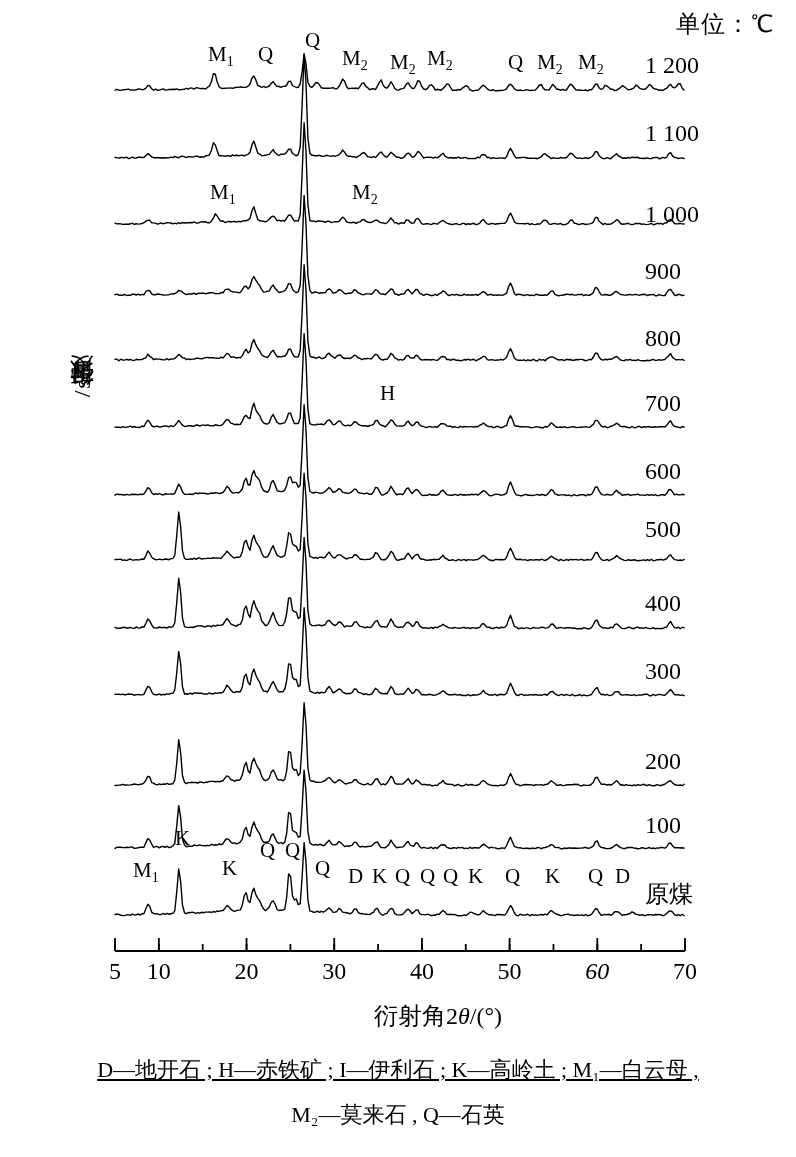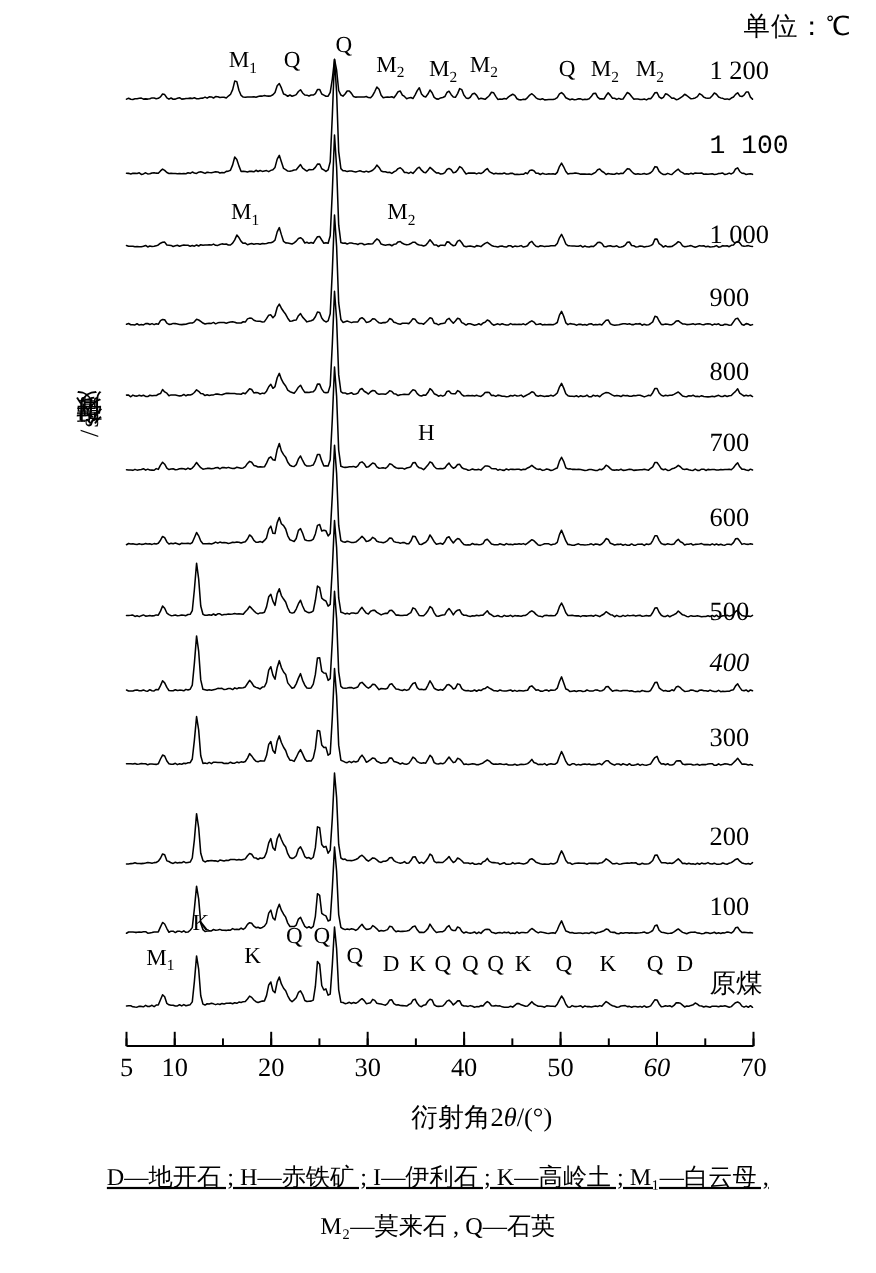--- a/index.html
+++ b/index.html
@@ -80,28 +80,28 @@
       <div class="tick-label" style="left: 128.846px; top: 958px;">10</div>
       <div class="tick-label" style="left: 216.538px; top: 958px;">20</div>
       <div class="tick-label" style="left: 304.231px; top: 958px;">30</div>
       <div class="tick-label" style="left: 391.923px; top: 958px;">40</div>
       <div class="tick-label" style="left: 479.615px; top: 958px;">50</div>
       <div class="tick-label" style="left: 567.308px; top: 958px; font-style: italic;">60</div>
       <div class="tick-label" style="left: 655px; top: 958px;">70</div>
     </div>
   <div id="series-labels">
       <div class="series-label" style="left: 645px; top: 52px;">1 200</div>
-      <div class="series-label" style="left: 645px; top: 120px; font-family: Liberation Mono, monospace;">1 100</div>
+      <div class="series-label" style="left: 645px; top: 120px;">1 100</div>
       <div class="series-label" style="left: 645px; top: 184px; margin-top: 17px;">1 000</div>
       <div class="series-label" style="left: 645px; top: 258px;">900</div>
       <div class="series-label" style="left: 645px; top: 325px;">800</div>
       <div class="series-label" style="left: 645px; top: 390px;">700</div>
       <div class="series-label" style="left: 645px; top: 458px;">600</div>
-      <div class="series-label" style="left: 645px; top: 544px;">500</div>
-      <div class="series-label" style="left: 645px; top: 590px; font-style: italic;">400</div>
+      <div class="series-label" style="left: 645px; top: 516px;">500</div>
+      <div class="series-label" style="left: 645px; top: 590px;">400</div>
       <div class="series-label" style="left: 645px; top: 658px;">300</div>
       <div class="series-label" style="left: 645px; top: 748px;">200</div>
       <div class="series-label" style="left: 645px; top: 812px;">100</div>
       <div class="series-label" style="left: 645px; top: 878px;">原煤</div>
     </div>
   <div id="peak-labels">
       <div class="peak-label" style="left: 208px; top: 42px;"><span>M</span><sub>1</sub></div>
       <div class="peak-label" style="left: 258px; top: 42px;"><span>Q</span></div>
       <div class="peak-label" style="left: 305px; top: 28px;"><span>Q</span></div>
       <div class="peak-label" style="left: 342px; top: 46px;"><span>M</span><sub>2</sub></div>

